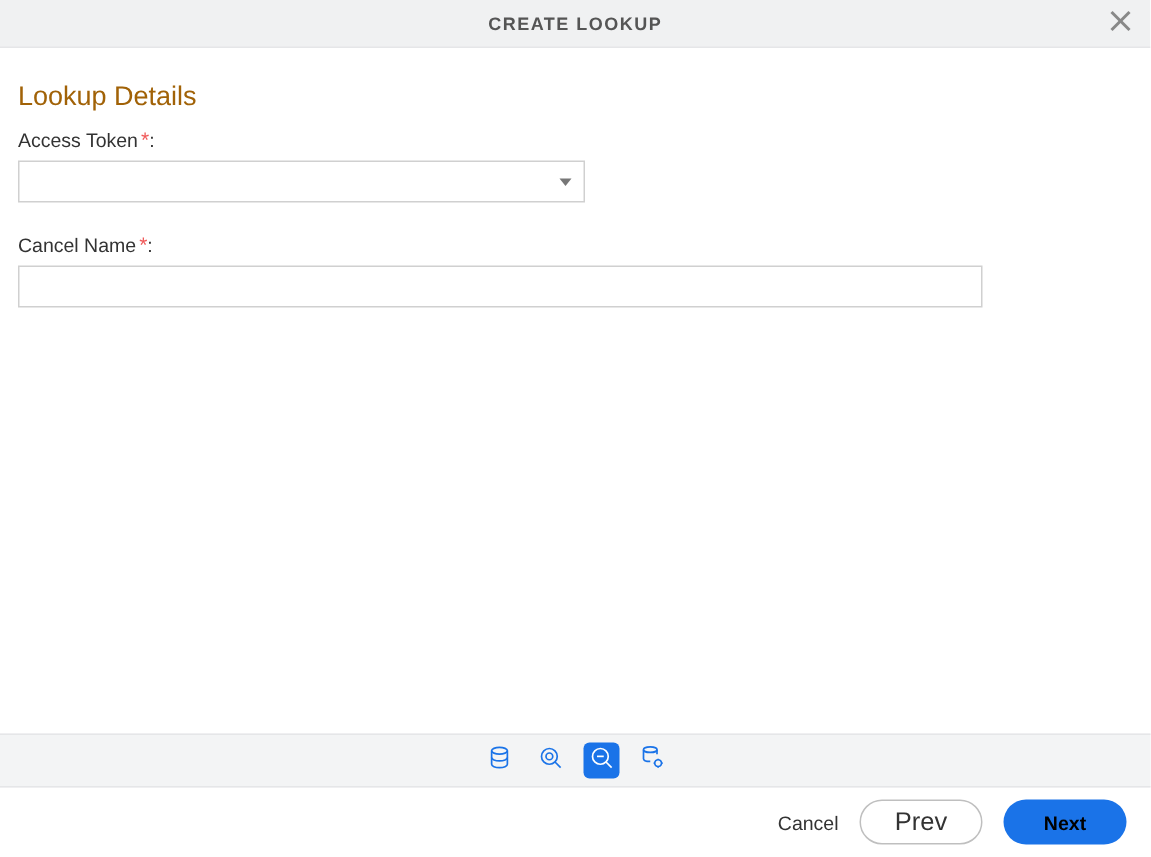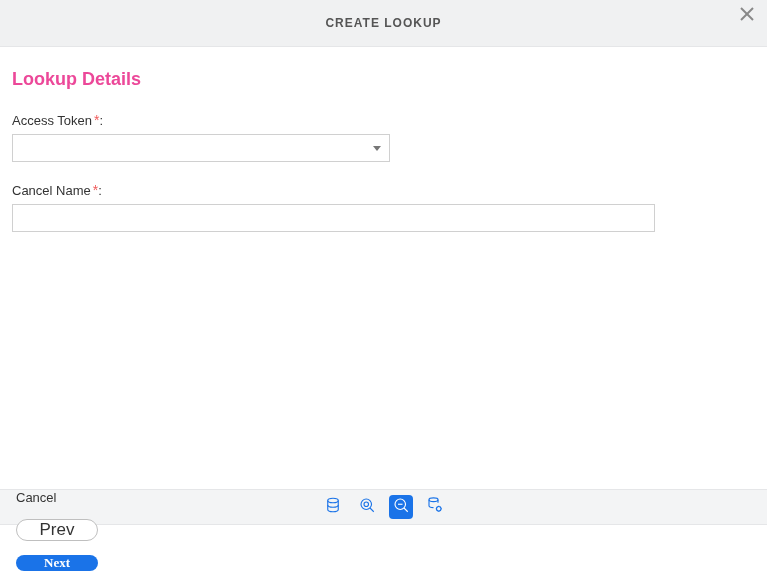--- a/index.html
+++ b/index.html
@@ -1,19 +1,19 @@
 <!DOCTYPE html>
 <html><head>
   <meta charset="utf-8">
   <style>
     * { box-sizing: border-box; margin: 0; padding: 0; }
     html, body { width: 767px; height: 571px; font-family: Arial, Helvetica, sans-serif; background: #fff; color: #333; }
 
     .header {
-      height: 47px;
+      height: 32px;
       background: #f0f1f2;
       display: flex;
       align-items: center;
       justify-content: center;
       position: relative;
       border-bottom: 1px solid #e5e6e8;
     }
     .header-title {
       font-size: 12px;
       letter-spacing: 1px;
@@ -34,23 +34,23 @@
     }
     .close-btn svg { stroke: #888; stroke-width: 2; }
 
     .content {
       padding: 22px 12px 0 12px;
       height: calc(571px - 32px - 82px);
       overflow: auto;
     }
     .section-title {
       font-size: 18px;
-      font-weight: 700;
-      color: #ec4899;
-      margin-bottom: 22px;
+      font-weight: 400;
+      color: #a16207;
+      margin-bottom: 10px;
     }
     .field-label {
       font-size: 13px;
       color: #333;
       margin-bottom: 6px;
       display: flex;
       align-items: center;
     }
     .req-star {
       color: #f05a5a;
@@ -112,25 +112,24 @@
     }
     .step-icon.active {
       background: #1a73e8;
       color: #fff;
     }
     .step-icon svg { stroke: currentColor; fill: none; stroke-width: 1.5; }
 
     .action-row {
       height: 46px;
       display: flex;
-      align-items: flex-start;
+      align-items: center;
       justify-content: flex-end;
       gap: 14px;
       padding: 0 16px;
-      flex-direction: column;
     }
     .btn-link {
       font-size: 13px;
       color: #333;
       cursor: pointer;
     }
     .btn-outline {
       min-width: 82px;
       height: 30px;
       border: 1px solid #bfbfbf;
@@ -138,32 +137,31 @@
       background: #fff;
       font-size: 17px;
       color: #333;
       display: flex;
       align-items: center;
       justify-content: center;
       cursor: pointer;
     }
     .btn-primary {
       min-width: 82px;
-      height: 40px;
+      height: 30px;
       border-radius: 15px;
       background: #1a73e8;
-      color: #ffffff;
+      color: #000000;
       font-size: 13px;
       font-weight: 600;
       display: flex;
       align-items: center;
       justify-content: center;
       cursor: pointer;
       border: none;
-      font-family: Liberation Serif, serif;
     }
   </style>
 </head>
 <body>
 
 <div class="header">
   <span class="header-title">CREATE LOOKUP</span>
   <div class="close-btn">
     <span>
       <svg width="14" height="14" viewBox="0 0 14 14">

